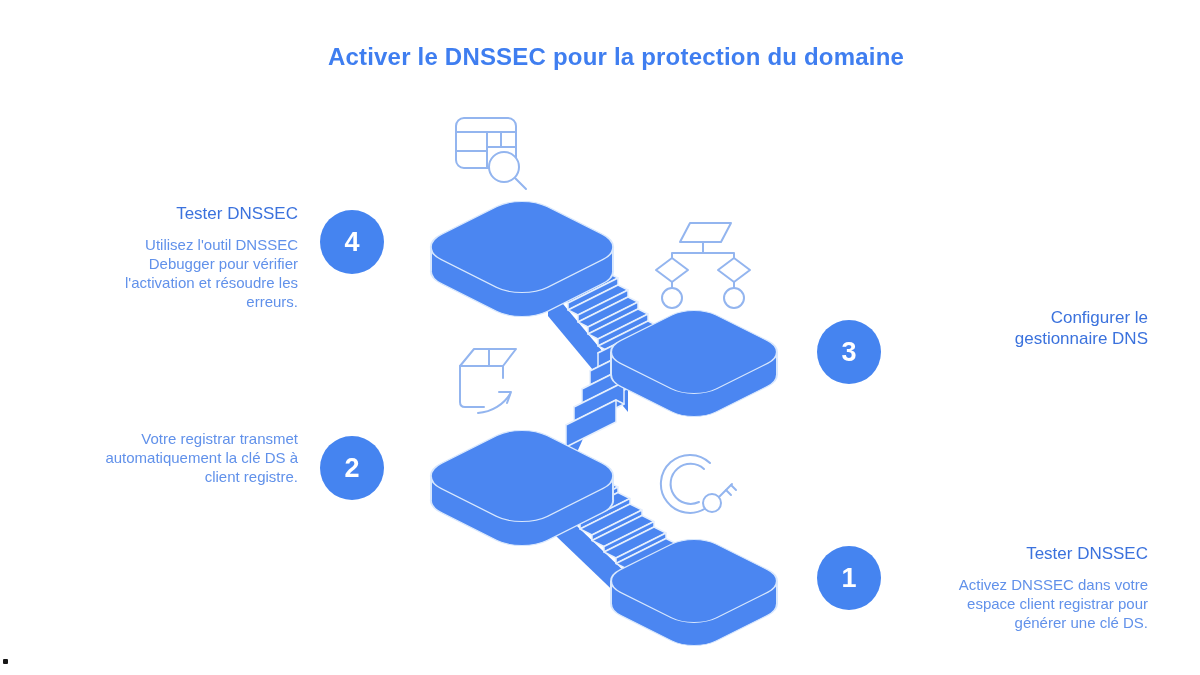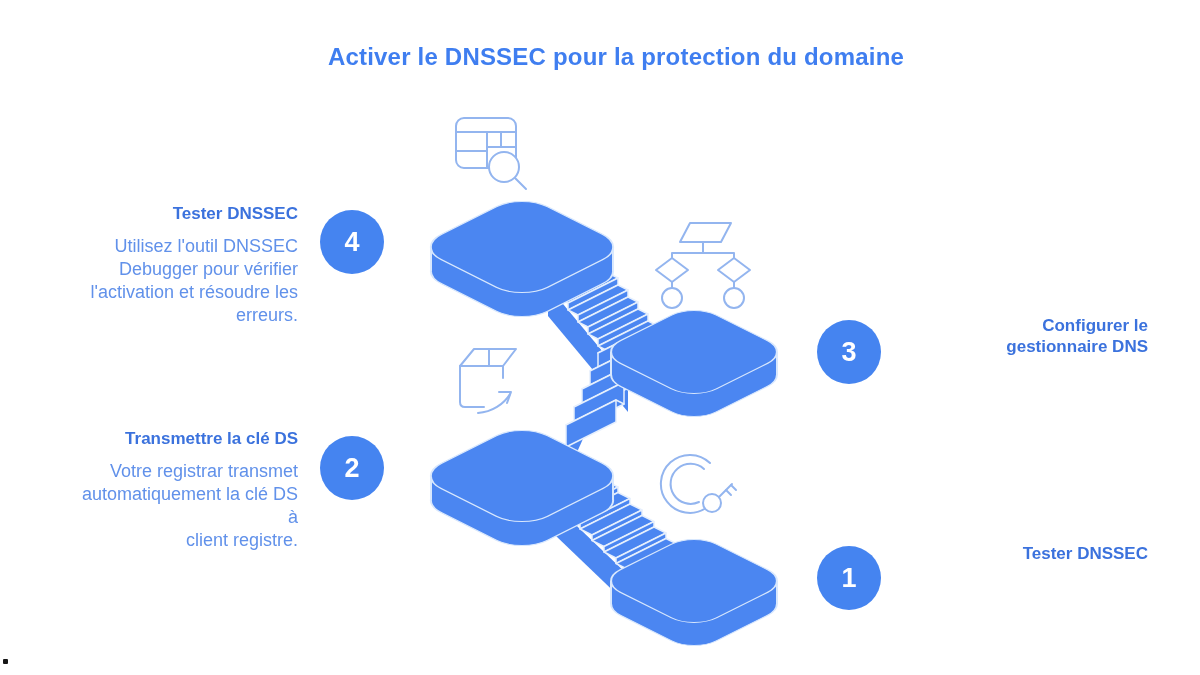--- a/index.html
+++ b/index.html
@@ -20,25 +20,25 @@
   
   .tread,.riser{fill:#4b86f1;stroke:#e6effd;stroke-width:1.5;stroke-linejoin:round}
   .wall{fill:#4b86f1}
   
   .ic{stroke:#93b5ef;stroke-width:2;fill:none;stroke-linecap:round;stroke-linejoin:round}
   .ic *{fill:none}
   .ic .f{fill:#ffffff}
   
   .step-text{position:absolute}
   .step-text .h{
-    font-size:17px;font-weight:bold;color:#3b72dd;line-height:1.22;
+    font-size:17px;font-weight:normal;color:#3b72dd;line-height:1.22;
     margin:0 0 10px 0;white-space:pre-line;text-align:right;
   }
   .step-text .b{
-    font-size:18px;color:#6191ea;line-height:1.28;white-space:pre-line;text-align:right;
+    font-size:15px;color:#6191ea;line-height:1.28;white-space:pre-line;text-align:right;
   }
   .align-right{text-align:right}
   .num{
     position:absolute;width:64px;height:64px;border-radius:50%;
     background:#4584f0;color:#ffffff;font-size:27px;font-weight:bold;
     display:flex;align-items:center;justify-content:center;
   }
   .stray-dot{position:absolute;left:3px;top:659px;width:5px;height:5px;background:#161616;border-radius:1px}
 </style>
 </head>
@@ -171,31 +171,33 @@
 <div class="step-text align-right" style="left:70px;top:204px;width:228px">
   <div class="h">Tester DNSSEC</div>
   <div class="b">Utilisez l'outil DNSSEC
 Debugger pour vérifier
 l'activation et résoudre les
 erreurs.</div>
 </div>
 <div class="num" style="left:320px;top:210px">4</div>
 
 <div class="step-text align-right" style="left:70px;top:429px;width:228px">
-  <div class="h">Transmettre la clé DS</div>
   <div class="b">Votre registrar transmet
 automatiquement la clé DS à
 client registre.</div>
 </div>
 <div class="num" style="left:320px;top:436px">2</div>
 
-<div class="step-text" style="left:908px;top:316px;width:240px">
+<div class="step-text" style="left:908px;top:308px;width:240px">
   <div class="h">Configurer le
 gestionnaire DNS</div>
 </div>
 <div class="num" style="left:817px;top:320px">3</div>
 
 <div class="step-text" style="left:908px;top:544px;width:240px">
   <div class="h">Tester DNSSEC</div>
+  <div class="b">Activez DNSSEC dans votre
+espace client registrar pour
+générer une clé DS.</div>
 </div>
 <div class="num" style="left:817px;top:546px">1</div>
 
 <div class="stray-dot"></div>
 
 </body></html>

